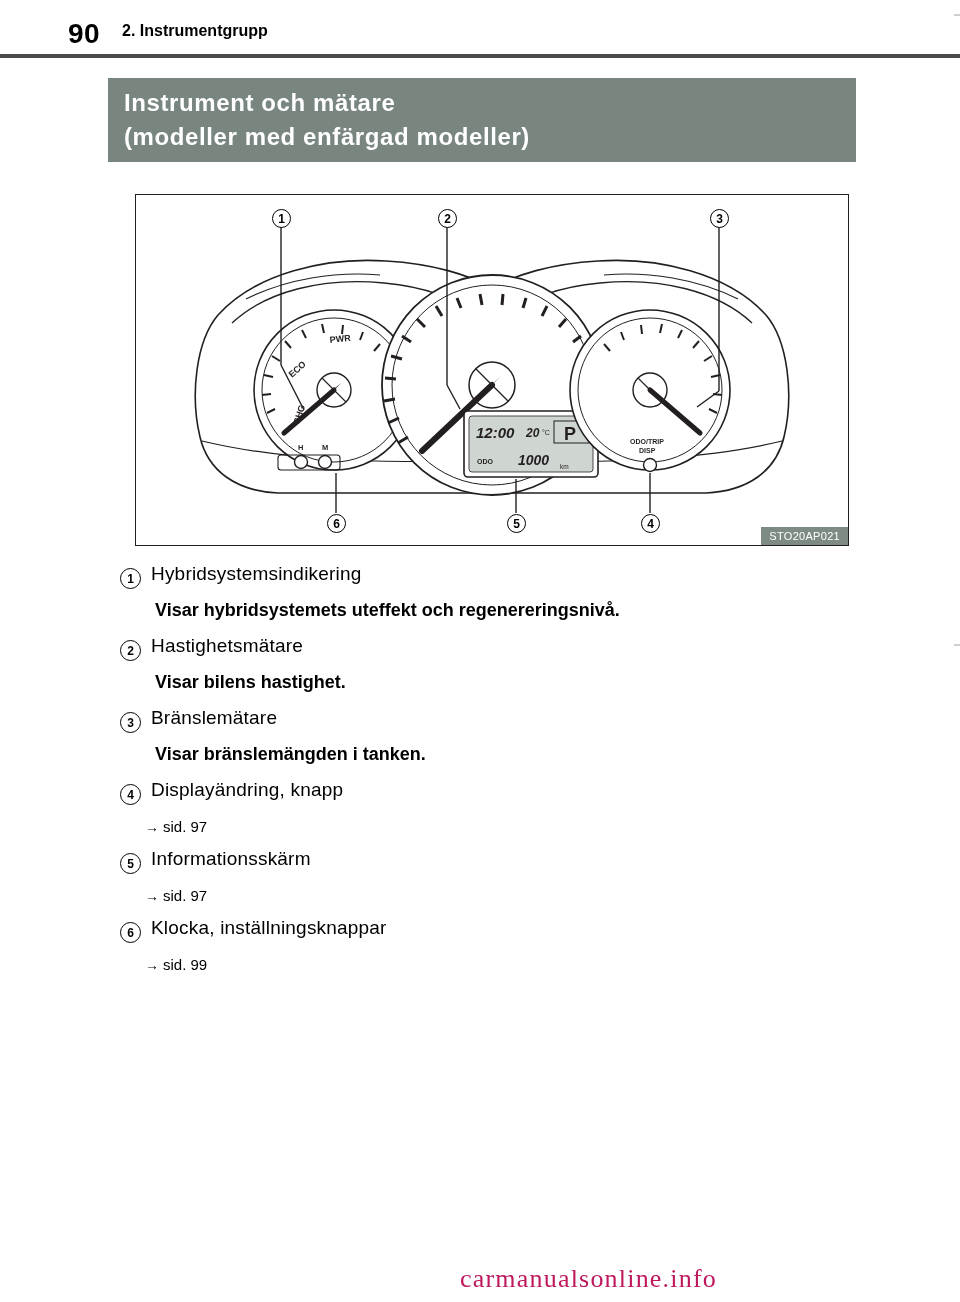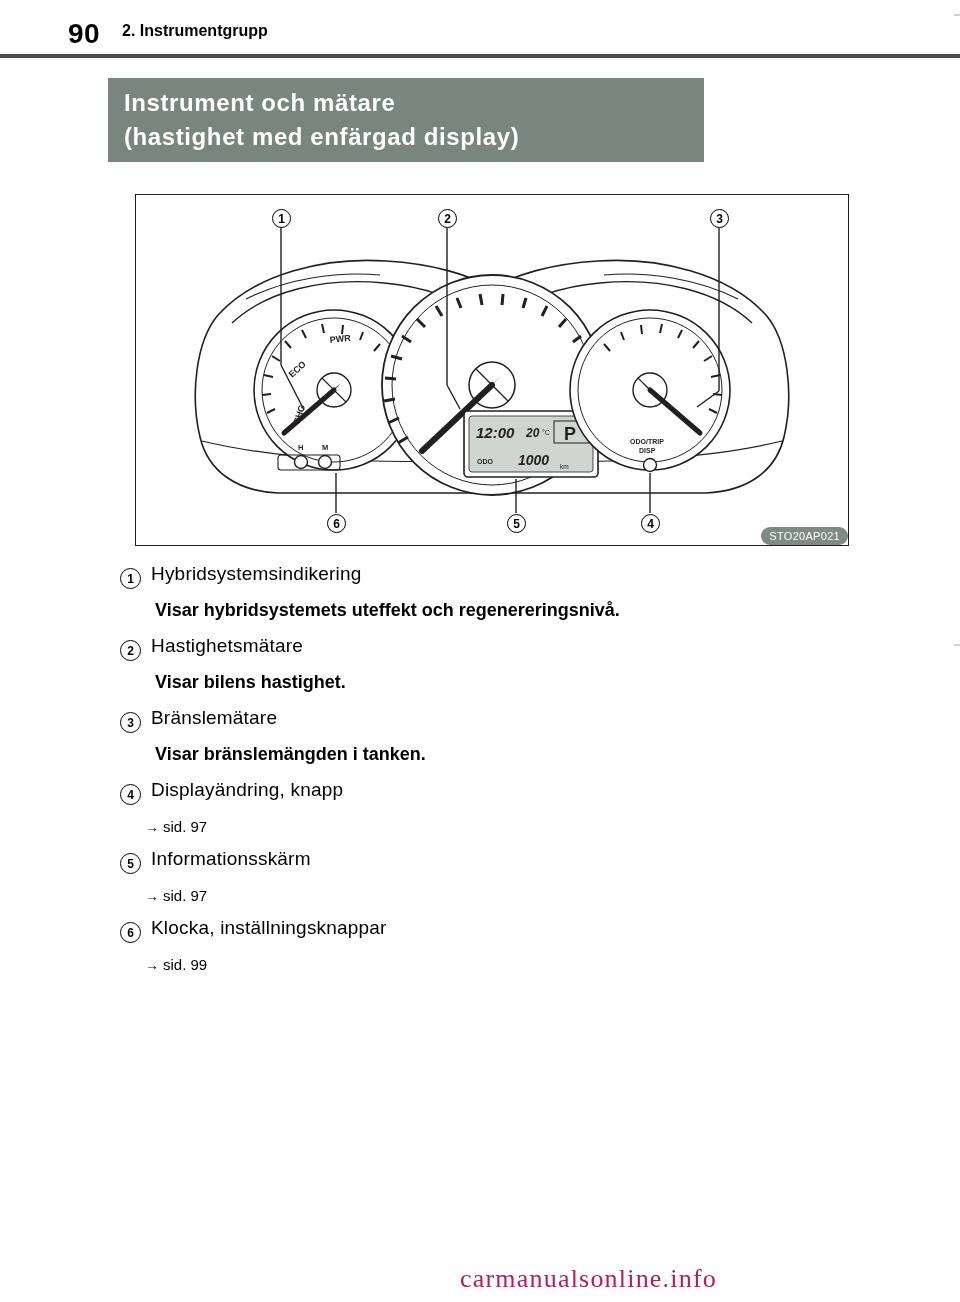--- a/index.html
+++ b/index.html
@@ -46,21 +46,21 @@
     width: 960px;
     height: 4px;
     background: #4a4a4a;
   }
 
   
   .title-band {
     position: absolute;
     top: 78px;
     left: 108px;
-    width: 596px;
+    width: 748px;
     height: 84px;
     background: #78867f;
   }
   .title-band .line {
     position: absolute;
     left: 16px;
     color: #ffffff;
     font-size: 24px;
     font-weight: bold;
     letter-spacing: 0.6px;
@@ -81,21 +81,20 @@
   }
   .figure-code {
     position: absolute;
     right: 0px;
     bottom: 0px;
     background: #7d8b84;
     color: #ffffff;
     font-size: 11px;
     padding: 3px 8px 3px 8px;
     letter-spacing: 0.3px;
-    border-radius: 9px;
   }
   .fig-svg { position: absolute; top: 0; left: 0; }
 
   
   .bubble {
     border: 1.6px solid #000;
     border-radius: 50%;
     background: #fff;
     color: #000;
     display: flex;
@@ -168,21 +167,21 @@
 <body>
 
 <div class="page-header">
   <div class="page-number">90</div>
   <div class="header-title">2. Instrumentgrupp</div>
 </div>
 <div class="header-rule"></div>
 
 <div class="title-band">
   <div class="line line1">Instrument och mätare</div>
-  <div class="line line2">(hastighet med enfärgad display)</div>
+  <div class="line line2">(modeller med enfärgad modeller)</div>
 </div>
 
 <div class="figure-box">
 
   <svg class="fig-svg" width="712" height="350" viewBox="0 0 712 350">
     <defs>
       <clipPath id="lcdclip">
         <rect x="330" y="218" width="130" height="62" rx="3"></rect>
       </clipPath>
     </defs>

